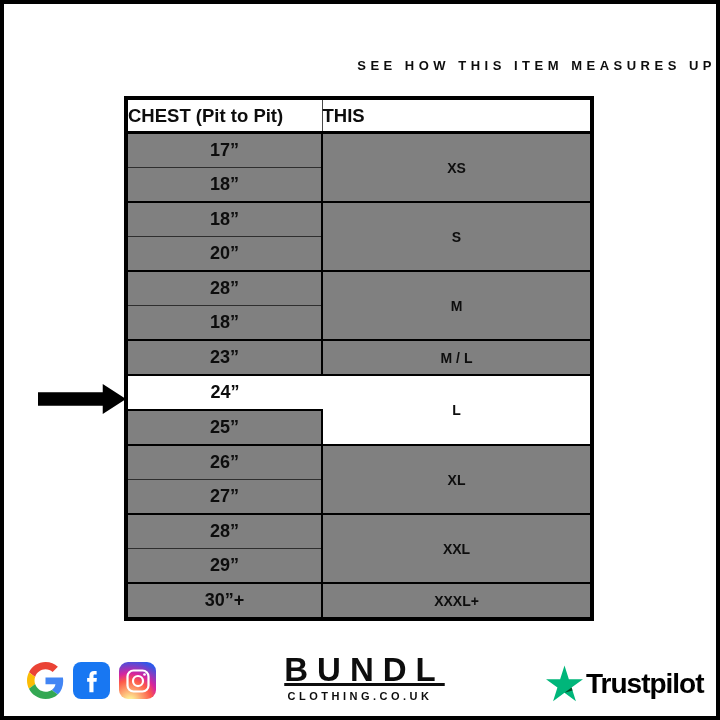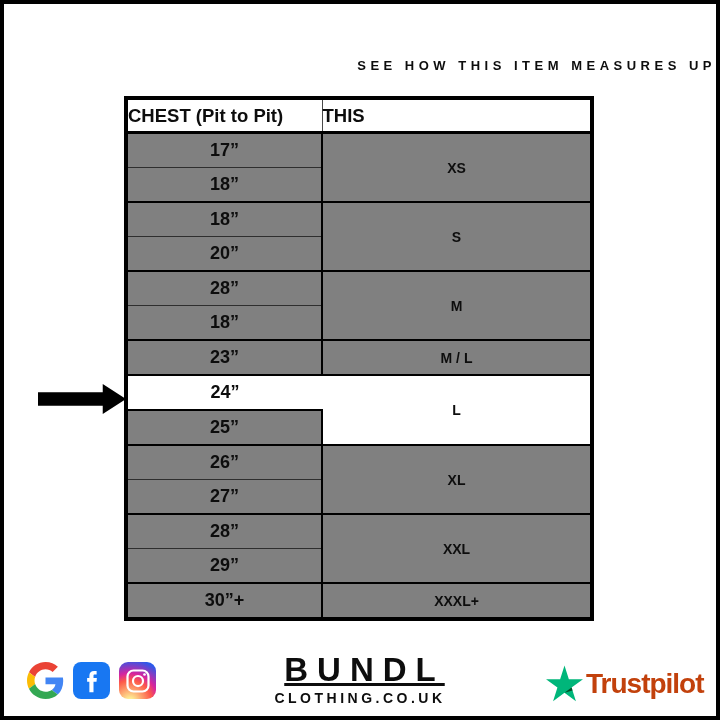--- a/index.html
+++ b/index.html
@@ -49,26 +49,26 @@
   .g-icon svg{width:37px;height:37px;}
   .fb-icon{background:var(--facebook-blue);border-radius:8px;}
   .fb-icon svg{width:30px;height:30px;}
   .ig-icon{
     border-radius:9px;
     background:radial-gradient(circle at 30% 107%, var(--insta-yellow) 0%, var(--insta-yellow) 5%, var(--insta-red) 45%, var(--insta-magenta) 60%, var(--insta-blue) 90%);
   }
   .ig-icon svg{width:28px;height:28px;}
   .brand{position:absolute;left:0;right:0;top:648px;text-align:center;}
   .brand-name{font-size:33px;font-weight:800;letter-spacing:9px;padding-left:9px;line-height:1.1;text-decoration:underline;}
-  .brand-sub{font-size:14px;font-weight:700;letter-spacing:3.5px;padding-left:0;margin-top:2px;}
+  .brand-sub{font-size:11px;font-weight:700;letter-spacing:3.5px;padding-left:0;margin-top:2px;}
   .trustpilot{position:absolute;left:542px;top:661px;display:flex;align-items:center;gap:3px;}
   .tp-star{width:37px;height:37px;}
   .tp-star .main{fill:var(--trustpilot-green);}
   .tp-star .notch{fill:var(--trustpilot-dark);}
-  .tp-word{font-size:28px;font-weight:700;letter-spacing:-1px;color:#c2410c;}
+  .tp-word{font-size:28px;font-weight:700;letter-spacing:-1px;color:#000000;}
 </style>
 </head>
 <body>
 
 <div class="stage">
 
   <div class="subtitle">SEE HOW THIS ITEM MEASURES UP</div>
 
   <div class="arrow">
     <svg viewBox="0 0 87 29" preserveAspectRatio="none" aria-hidden="true">

